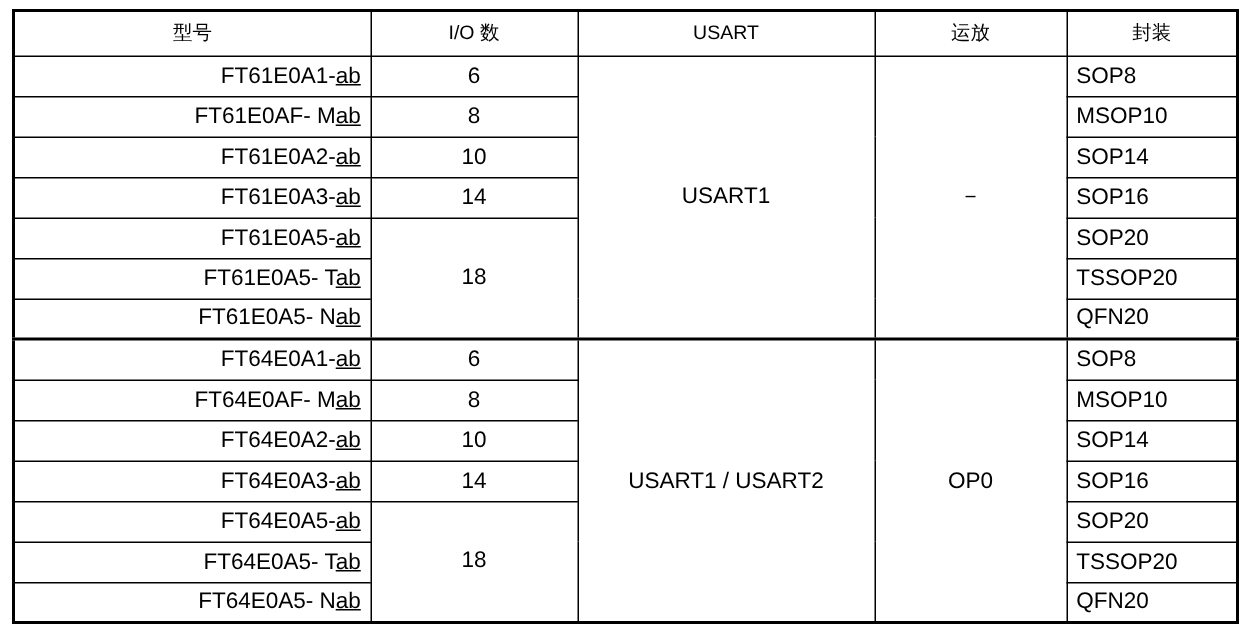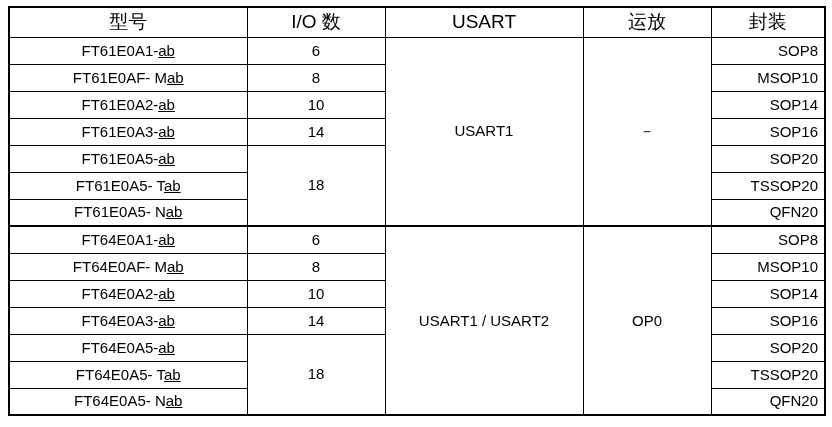--- a/index.html
+++ b/index.html
@@ -37,32 +37,32 @@
     border: 1px solid #000000;
     font-size: 15px;
     font-weight: normal;
     height: 27px;
     line-height: 18px;
     padding: 0 6px;
     box-sizing: border-box;
     background: #ffffff;
   }
   table.spec thead th {
-    font-size: 19px;
+    font-size: 13px;
     height: 30px;
   }
   td.model {
-    text-align: center;
+    text-align: right;
     white-space: nowrap;
   }
   td.center {
     text-align: center;
   }
   td.pkg {
-    text-align: right;
+    text-align: left;
   }
   .u {
     text-decoration: underline;
   }
   tr.group-start td {
     border-top: 2px solid #000000;
     margin-left: 40px;
   }
   .dash {
     font-size: 15px;

